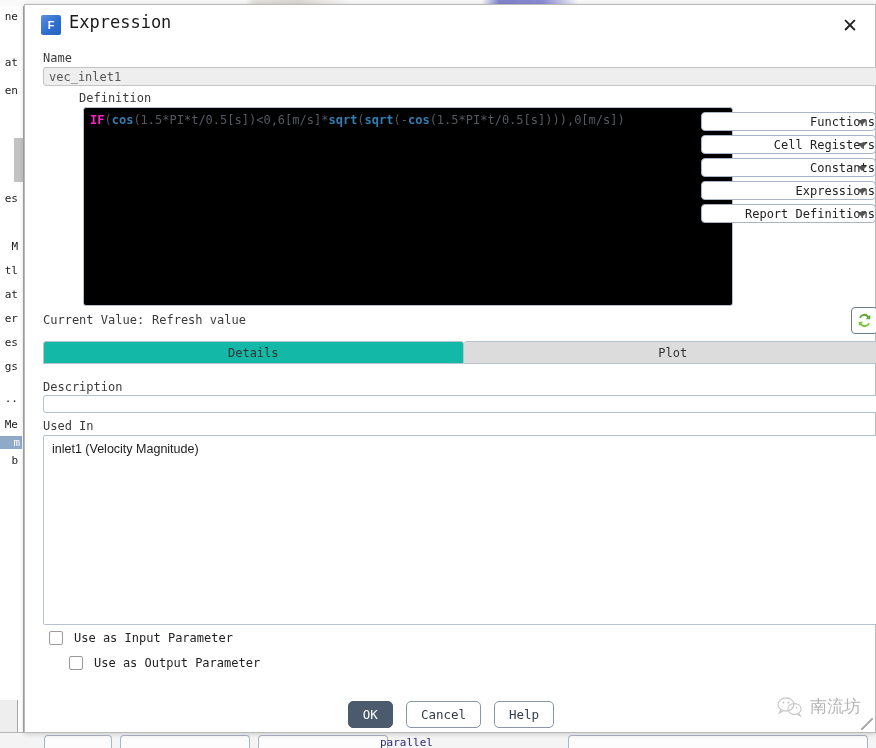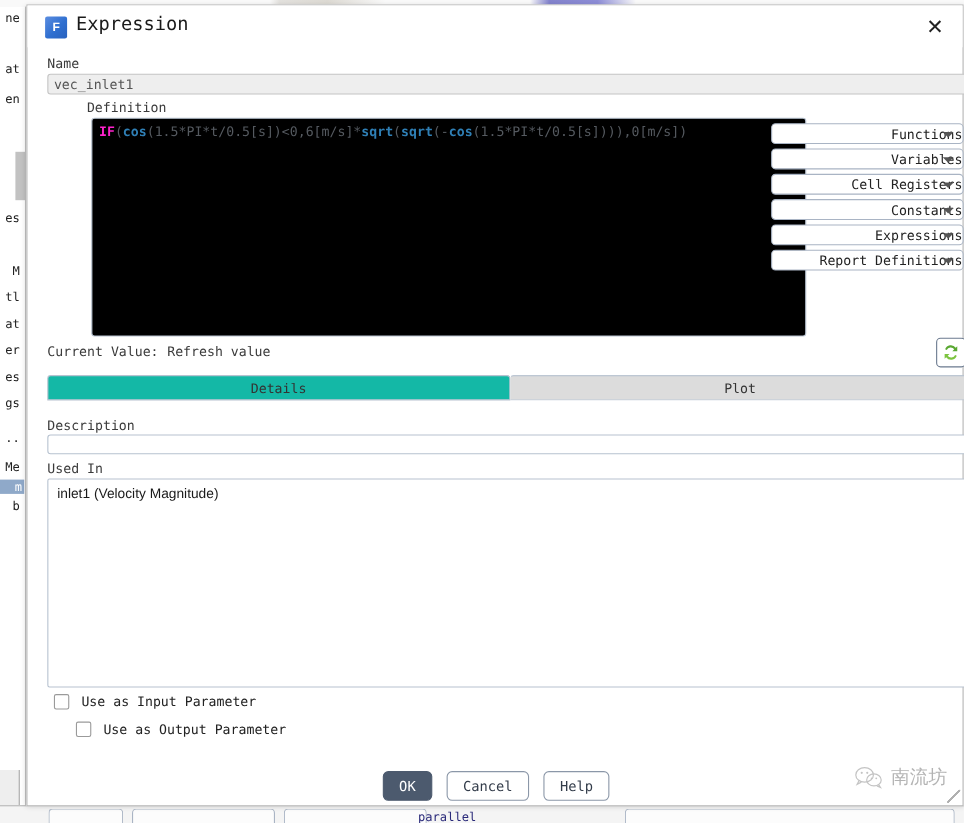--- a/index.html
+++ b/index.html
@@ -324,24 +324,20 @@
   <div id="definition-box">
     <div id="definition-text"><span class="tok-kw">IF</span><span class="tok-plain">(</span><span class="tok-fn">cos</span><span class="tok-plain">(1.5*PI*t/0.5[s])&lt;0,6[m/s]*</span><span class="tok-fn">sqrt</span><span class="tok-plain">(</span><span class="tok-fn">sqrt</span><span class="tok-plain">(-</span><span class="tok-fn">cos</span><span class="tok-plain">(1.5*PI*t/0.5[s]))),0[m/s])</span></div>
   </div>
 
   <div id="dropdown-column">
     <div class="dropdown-button">
       <span>Functions</span>
       <span class="dropdown-caret"></span>
     </div>
     <div class="dropdown-button">
-      <span>Variables</span>
-      <span class="dropdown-caret"></span>
-    </div>
-    <div class="dropdown-button">
       <span>Cell Registers</span>
       <span class="dropdown-caret"></span>
     </div>
     <div class="dropdown-button">
       <span>Constants</span>
       <span class="dropdown-caret"></span>
     </div>
     <div class="dropdown-button">
       <span>Expressions</span>
       <span class="dropdown-caret"></span>

